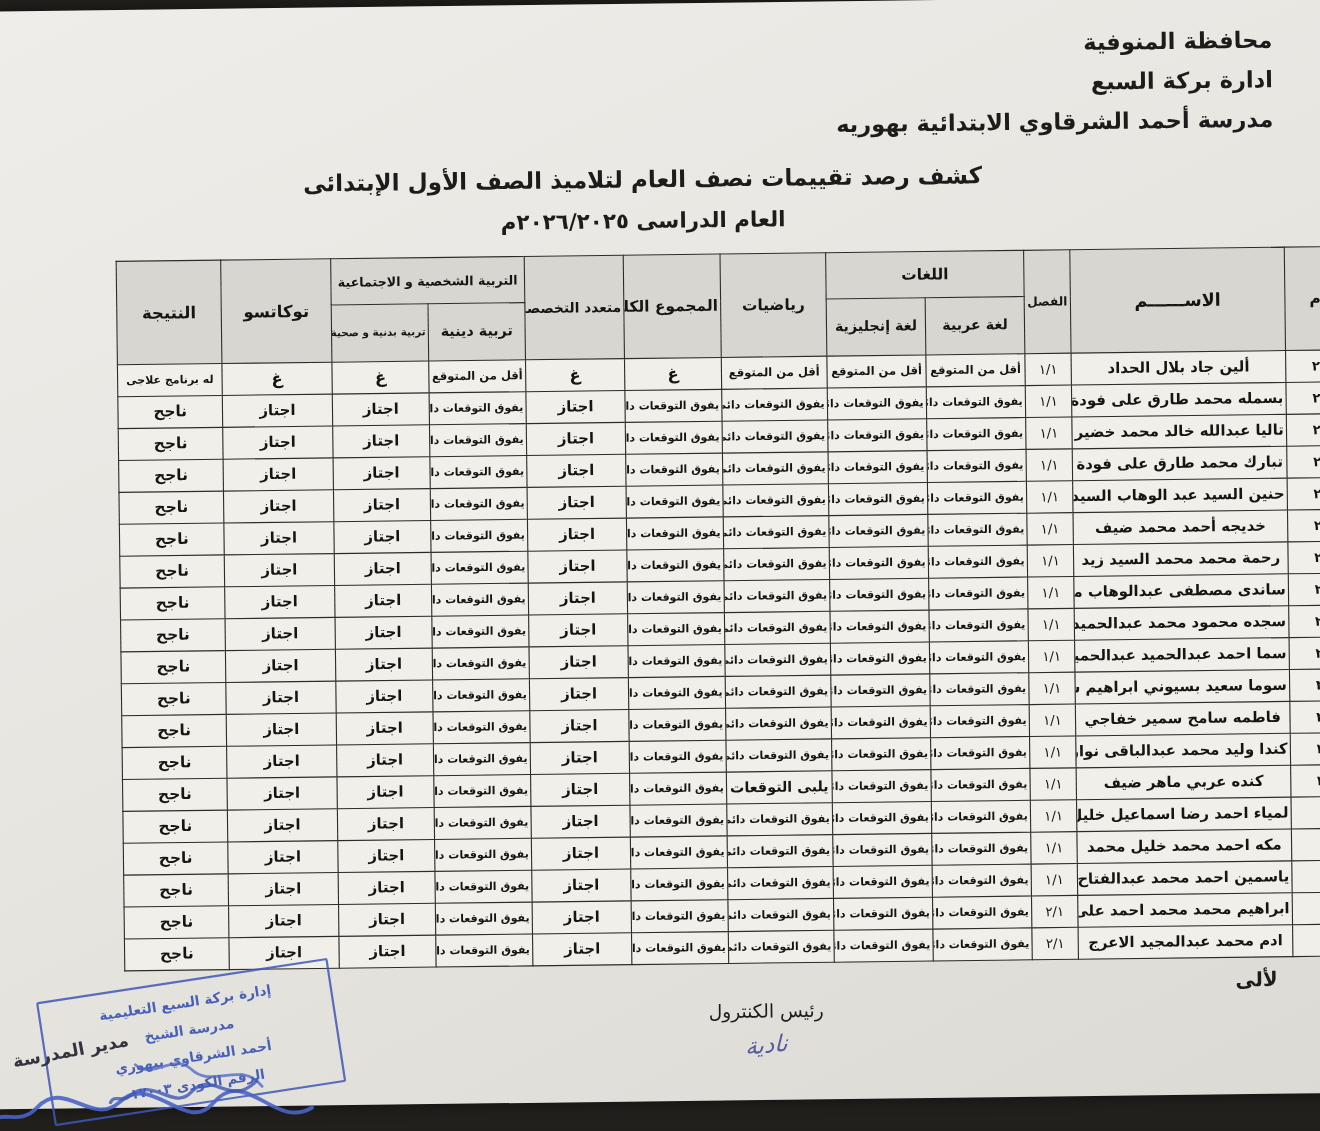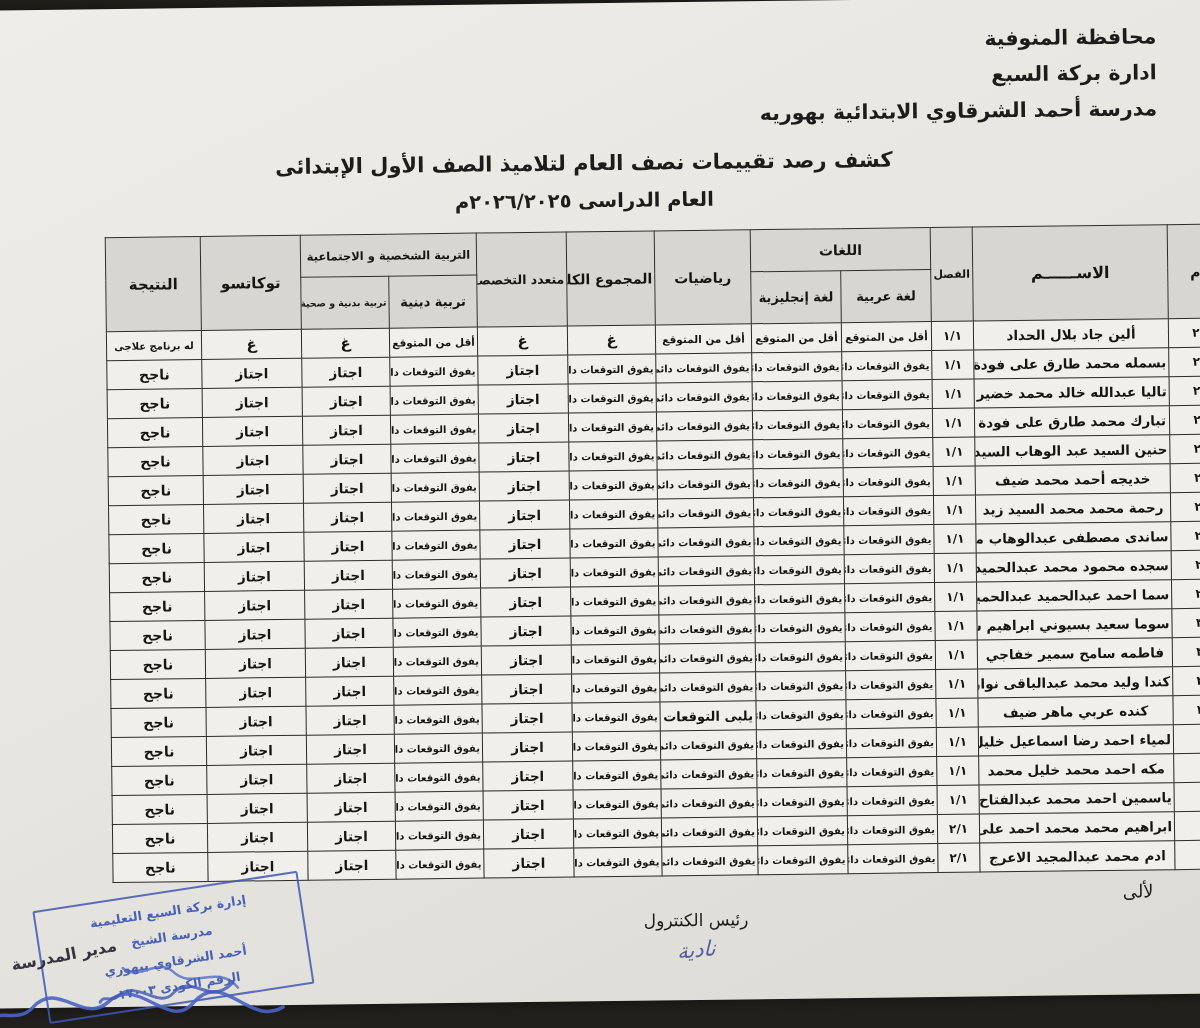--- a/index.html
+++ b/index.html
@@ -41,30 +41,30 @@
   th.th-cls { font-size:11px; font-weight:bold; }
   th.th-group { font-size:14px; font-weight:bold; }
   th.th-group2 { font-size:11.5px; font-weight:bold; }
   th.th-sub { font-size:13px; font-weight:bold; }
   th.th-sub-sm { font-size:9.5px; font-weight:bold; }
   th.th-math, th.th-total { font-size:14px; font-weight:bold; }
   th.th-multi { font-size:12.5px; font-weight:bold; }
   th.th-tok, th.th-result { font-size:15px; font-weight:bold; }
   td.c-serial { font-size:12px; font-weight:bold; }
   td.c-name { font-size:13.5px; font-weight:bold; }
-  td.c-cls { font-size:12px; font-weight:bold; }
+  td.c-cls { font-size:12px; font-weight:normal; }
   .v-exceeds { font-size:10px; font-weight:bold; }
   .v-pass { font-size:13.5px; font-weight:bold; }
   .v-najah { font-size:14px; font-weight:bold; }
   .v-less { font-size:10.5px; font-weight:bold; }
   .v-gh { font-size:15px; font-weight:bold; }
   .v-meets { font-size:13px; font-weight:bold; }
   .v-remedial { font-size:10px; font-weight:bold; }
   
-  .clipped-word { position:absolute; top:884px; left:1130px; font-size:18px; font-weight:normal; color:#1d1c1a; }
+  .clipped-word { position:absolute; top:884px; left:1130px; font-size:18px; font-weight:bold; color:#1d1c1a; }
   .control-block { position:absolute; top:908px; left:618px; width:170px; text-align:center; color:#1d1c1a; }
   .control-title { font-size:17px; }
   .control-sign {
     font-size:21px; font-style:italic; color:#565b9d; margin-top:8px;
     transform:rotate(-5deg) skewX(-6deg); letter-spacing:2px;
   }
   .stamp {
     position:absolute; top:882px; right:930px; width:268px; height:114px;
     border:2.5px solid rgba(63,87,181,.85); border-radius:2px;
     transform:rotate(-8deg);

